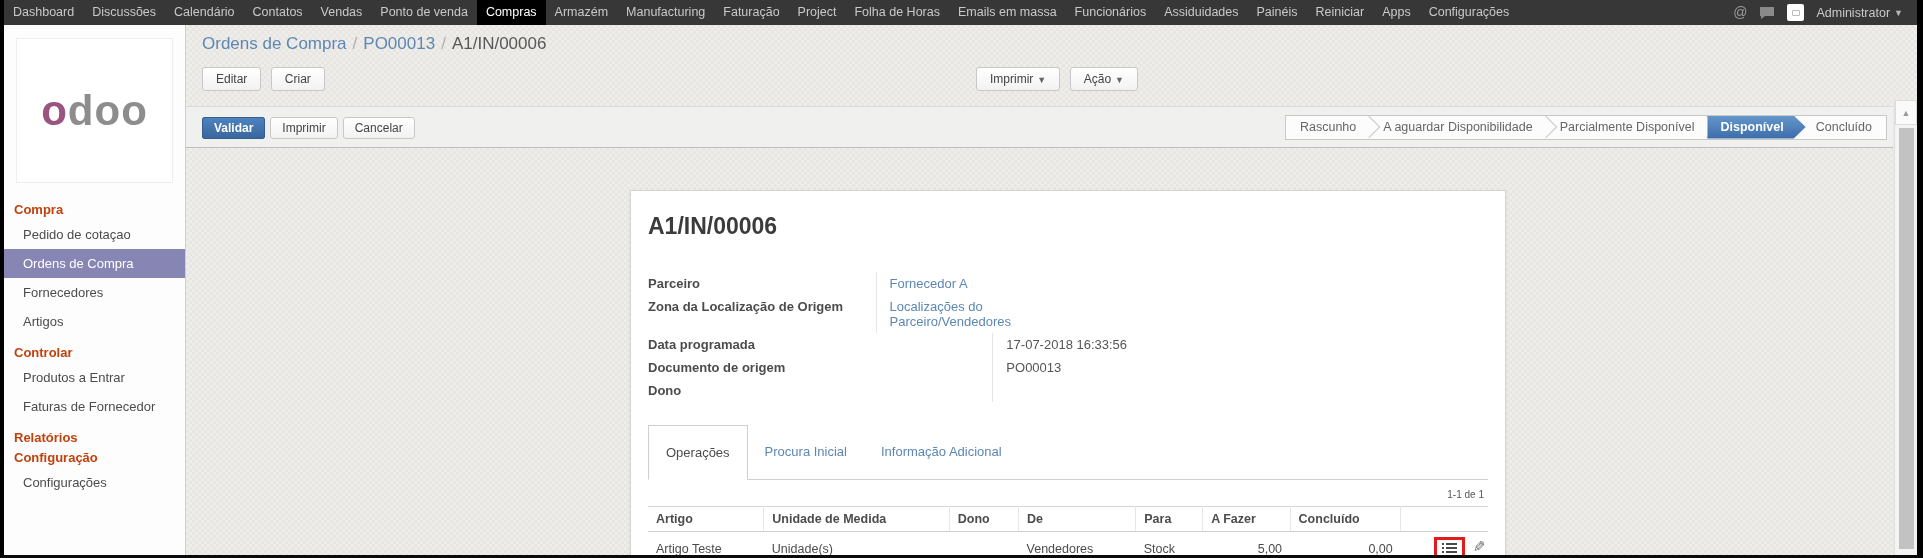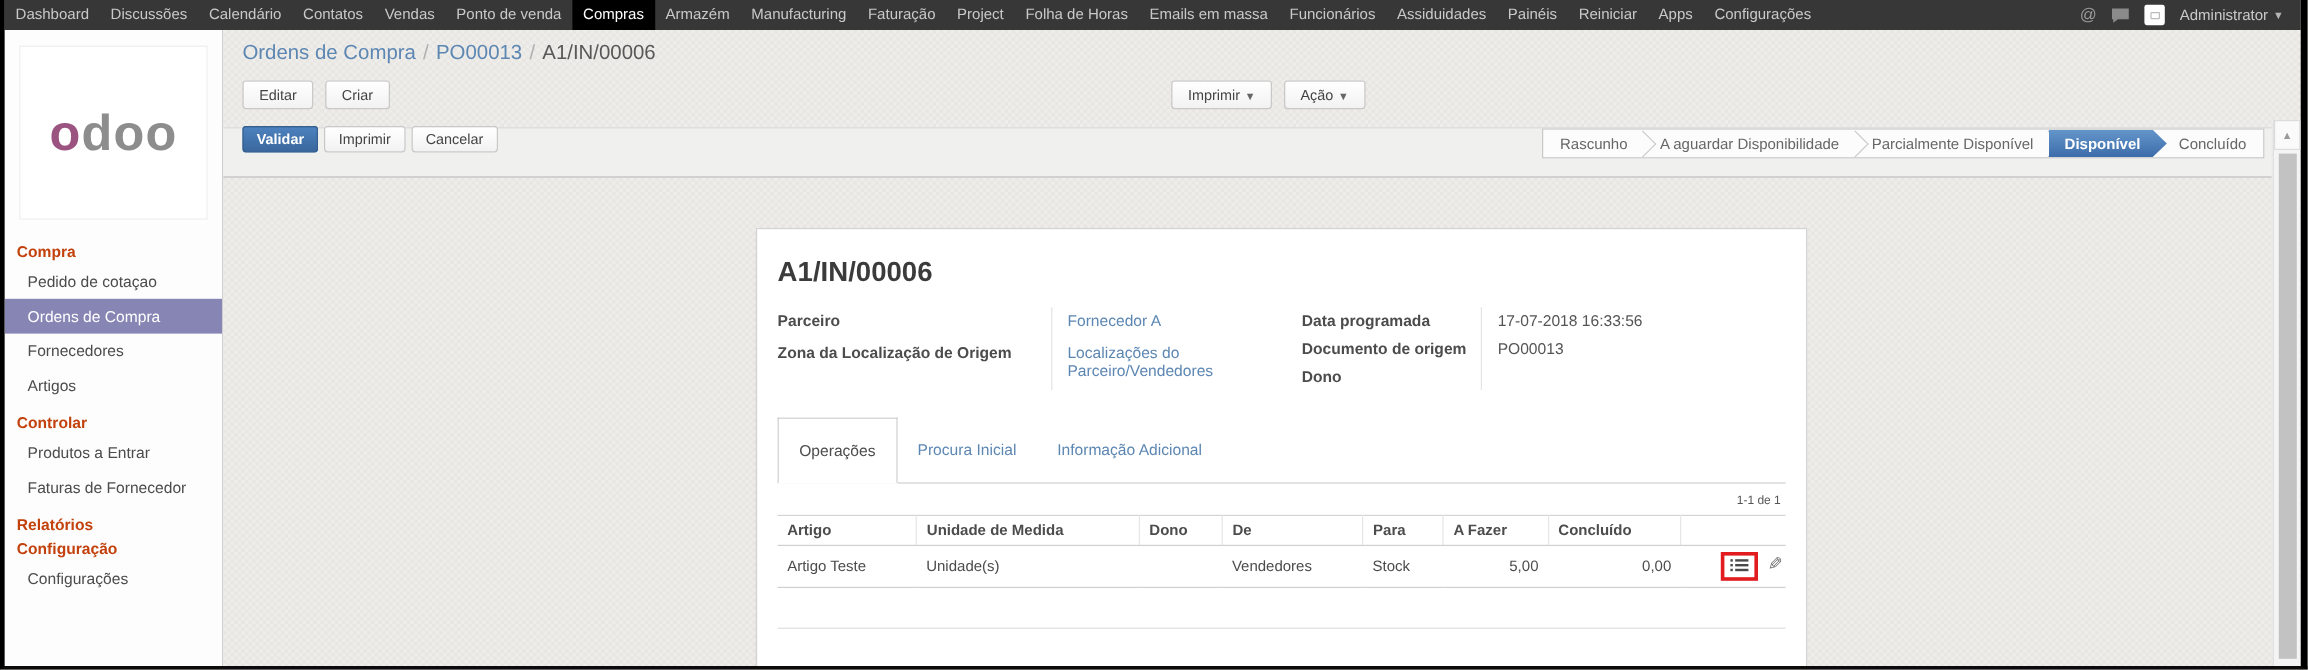--- a/index.html
+++ b/index.html
@@ -42,33 +42,33 @@
   .breadcrumb { margin:9px 0 0 16px; font-size:17px; color:#888; }
   .breadcrumb a { color:#5d87b3; text-decoration:none; cursor:pointer; }
   .breadcrumb .sep { color:#b0b0b0; margin:0 6px; }
   .breadcrumb .current { color:#585858; }
 
   .action-row { position:relative; margin:13px 0 0 16px; height:27px; }
   .btn { display:inline-block; background:linear-gradient(#fff,#f2f2f2); border:1px solid #c8c8c8; border-radius:3px; color:#444; font-size:12px; padding:4px 13px; cursor:pointer; margin-right:5px; }
   .btn-group-center { position:absolute; left:774px; top:0; }
   .btn .caret { color:#666; margin-left:4px; }
 
-  .control-strip { margin-top:12px; margin-right:24px; height:42px; background:#f0f0ef; border-top:1px solid #dadada; border-bottom:1px solid #bdbdbd; display:flex; align-items:flex-start; padding-left:16px; }
+  .control-strip { margin-top:12px; margin-right:24px; height:42px; background:#f0f0ef; border-top:1px solid #dadada; border-bottom:1px solid #bdbdbd; display:flex; align-items:center; padding-left:16px; }
   .btn-sm { font-size:12px; padding:3px 11px; border-radius:3px; border:1px solid #c8c8c8; background:linear-gradient(#fff,#f2f2f2); color:#444; cursor:pointer; margin-right:5px; }
   .btn-sm.primary { background:linear-gradient(#4d82bf,#3a679d); border-color:#335e8e; color:#fff; font-weight:bold; }
 
   .statusbar { margin-left:auto; margin-right:6px; display:flex; align-items:stretch; height:25px; background:#fcfcfc; border:1px solid #c8c8c8; overflow:hidden; }
   .state { display:flex; align-items:center; padding:0 14px; font-size:12.5px; color:#666; white-space:nowrap; cursor:pointer; }
   .state.active { background:linear-gradient(#6496cb,#3c6ca9); color:#fff; font-weight:bold; clip-path:polygon(0 0, calc(100% - 12px) 0, 100% 50%, calc(100% - 12px) 100%, 0 100%); padding-right:22px; padding-left:13px; margin-right:-4px; }
   .chev { width:16px; height:16px; border-top:1px solid #c9c9c9; border-right:1px solid #c9c9c9; transform:rotate(45deg); align-self:center; margin:0 -8px 0 -9px; flex:0 0 auto; }
 
   
   .sheet { margin:42px 0 0 444px; width:876px; height:420px; background:#fff; border:1px solid #d4d4d4; box-shadow:0 1px 3px rgba(0,0,0,.08); padding:22px 17px 0 17px; }
   .sheet h1 { font-size:23px; color:#3b3b3b; font-weight:bold; }
-  .field-grid { display:flex; margin-top:16px; }
+  .field-grid { display:flex; margin-top:32px;flex-direction:column; }
   .fgroup { display:table; border-collapse:collapse; }
   .fgroup .frow { display:table-row; }
   .fgroup .flabel { display:table-cell; font-weight:bold; color:#4c4c4c; font-size:13px; padding:4px 12px 4px 0; white-space:nowrap; vertical-align:top; }
   .fgroup .fvalue { display:table-cell; font-size:13px; color:#555; border-left:1px solid #e4e4e4; padding:4px 0 4px 13px; vertical-align:top; }
   .fgroup .fvalue a { color:#5d87b3; text-decoration:none; cursor:pointer; }
   .fgroup-left { width:52%; }
   .fgroup-left .flabel { min-width:206px; }
   .fgroup-left .fvalue { max-width:190px; }
   .fgroup-right .flabel { min-width:146px; }
   .fgroup-right .fvalue { min-width:215px; }

